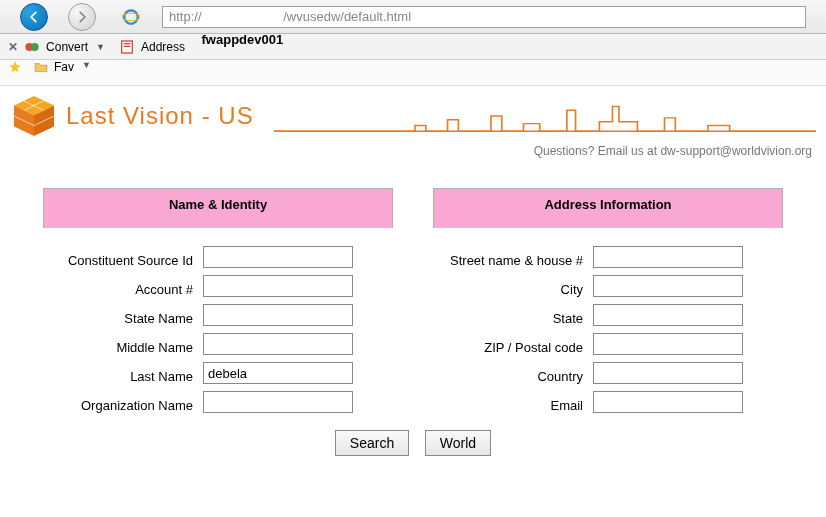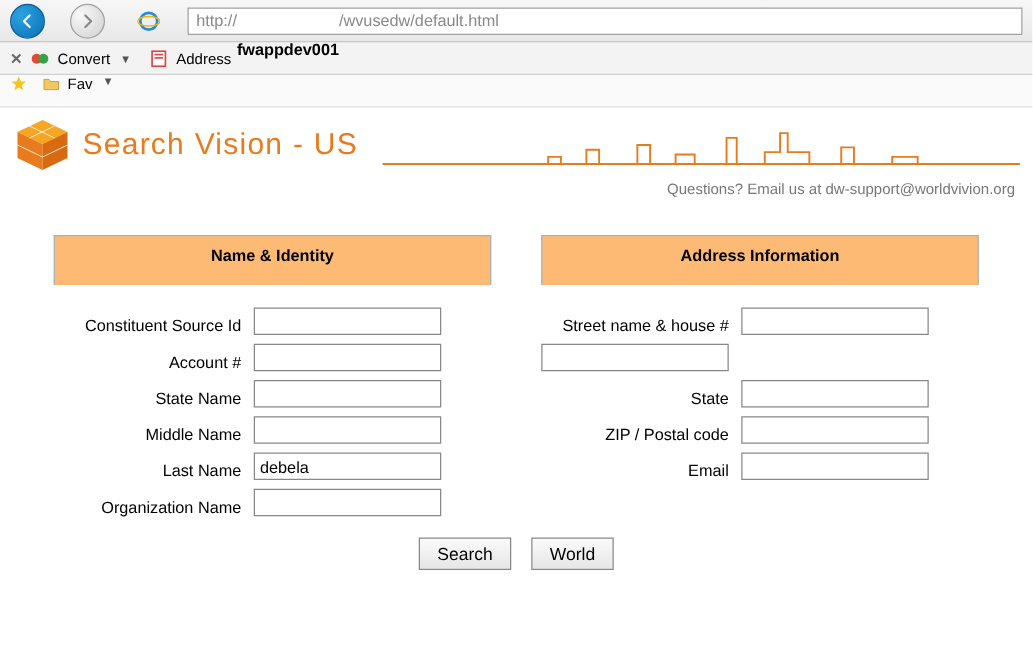--- a/index.html
+++ b/index.html
@@ -12,21 +12,21 @@
   overflow: hidden;
 }
 
 
 .browser-nav {
   display: flex;
   align-items: center;
   height: 34px;
   background: linear-gradient(#f7f7f7, #e8e8e8);
   border-bottom: 1px solid #b8b8b8;
-  padding: 0 8px;
+  padding: 0 20px;
   gap: 20px;
 }
 .nav-btn {
   width: 28px; height: 28px;
   border-radius: 50%;
   display: flex; align-items: center; justify-content: center;
 }
 .nav-back {
   background: radial-gradient(circle at 30% 30%, #2da3e0, #0a6fb5);
   border: 1px solid #0a5a94;
@@ -118,21 +118,21 @@
 }
 .col { width: 350px; }
 .legend-box {
   border: 1px solid #b0b0b0;
   border-bottom: none;
   text-align: center;
   font-weight: bold;
   padding: 8px 0 16px 0;
   margin-bottom: 18px;
   font-size: 13px;
-  background: #fdba74;
+  background: #f9a8d4;
 }
 .field-row {
   display: flex;
   align-items: flex-end;
   margin-bottom: 7px;
 }
 .field-row label {
   width: 160px;
   text-align: right;
   padding-right: 10px;
@@ -219,21 +219,21 @@
       <polygon points="25,0 50,12 25,24 0,12" fill="#f5a623"></polygon>
       <polygon points="0,12 25,24 25,50 0,38" fill="#e97b1f"></polygon>
       <polygon points="50,12 25,24 25,50 50,38" fill="#d86a10"></polygon>
       <line x1="12" y1="6" x2="37" y2="18" stroke="#fff" stroke-width="0.8"></line>
       <line x1="37" y1="6" x2="12" y2="18" stroke="#fff" stroke-width="0.8"></line>
       <line x1="0" y1="25" x2="25" y2="37" stroke="#fff" stroke-width="0.8"></line>
       <line x1="50" y1="25" x2="25" y2="37" stroke="#fff" stroke-width="0.8"></line>
     </g>
   </svg>
   <div class="title-block">
-    <div class="brand">Search Vision - US</div>
+    <div class="brand">Last Vision - US</div>
   </div>
   <svg class="skyline" viewBox="0 0 500 40" preserveAspectRatio="none">
     <path d="M0,36 H130 V30 H140 V36 H160 V24 H170 V36 H200 V20 H210 V36 H230 V28 H245 V36 H270 V14 H278 V36 H300 V26 H312 V10 H318 V26 H335 V36 H360 V22 H370 V36 H400 V30 H420 V36 H500" fill="none" stroke="#e97b1f" stroke-width="1.5"></path>
     <line x1="0" y1="36" x2="500" y2="36" stroke="#e97b1f" stroke-width="1.5"></line>
   </svg>
   <div class="questions">Questions? Email us at dw-support@worldvivion.org</div>
 </div>
 
 <div class="form-area">
   <div class="col">
@@ -263,28 +263,33 @@
         <input value="" style="">
       </div>
   </div>
   <div class="col">
     <div class="legend-box">Address Information</div>
     <div class="field-row">
         <label>Street name &amp; house #</label>
         <input value="" style="">
       </div>
     <div class="field-row">
+        <label>City</label>
         <input value="" style="">
       </div>
     <div class="field-row">
         <label>State</label>
         <input value="" style="">
       </div>
     <div class="field-row">
         <label>ZIP / Postal code</label>
+        <input value="" style="">
+      </div>
+    <div class="field-row">
+        <label>Country</label>
         <input value="" style="">
       </div>
     <div class="field-row">
         <label>Email</label>
         <input value="" style="">
       </div>
   </div>
 </div>
 
 <div class="btn-row">

